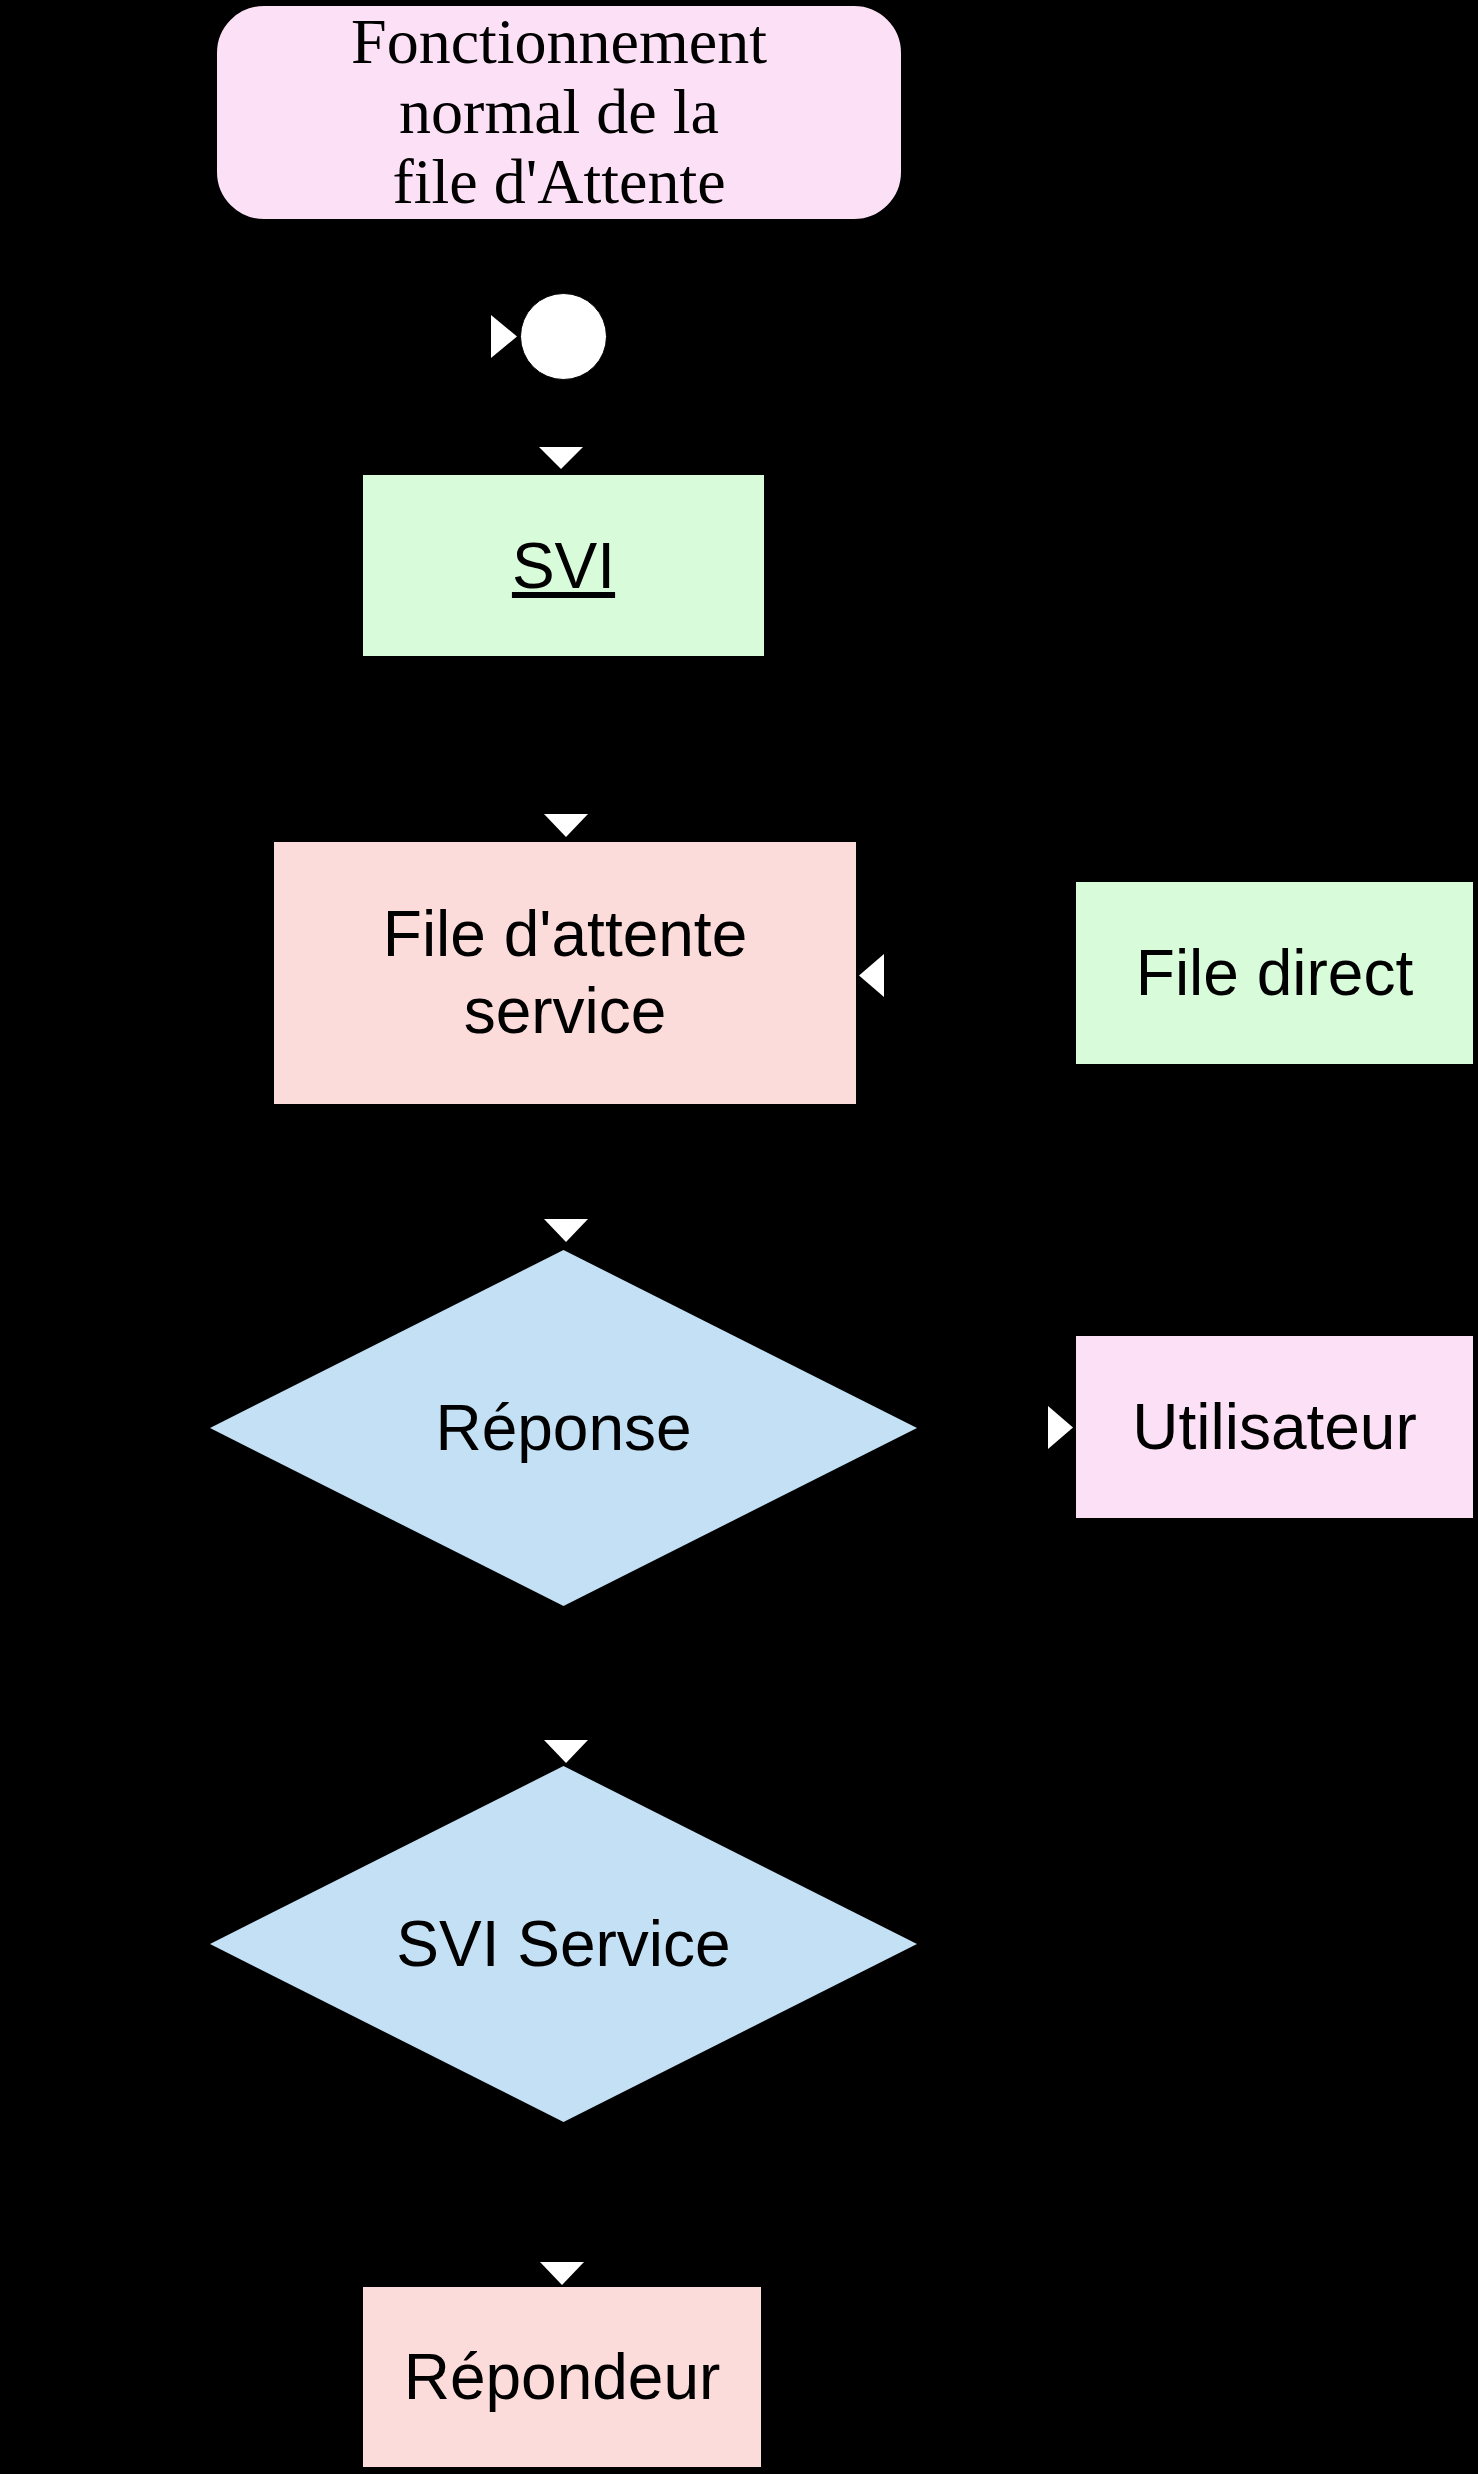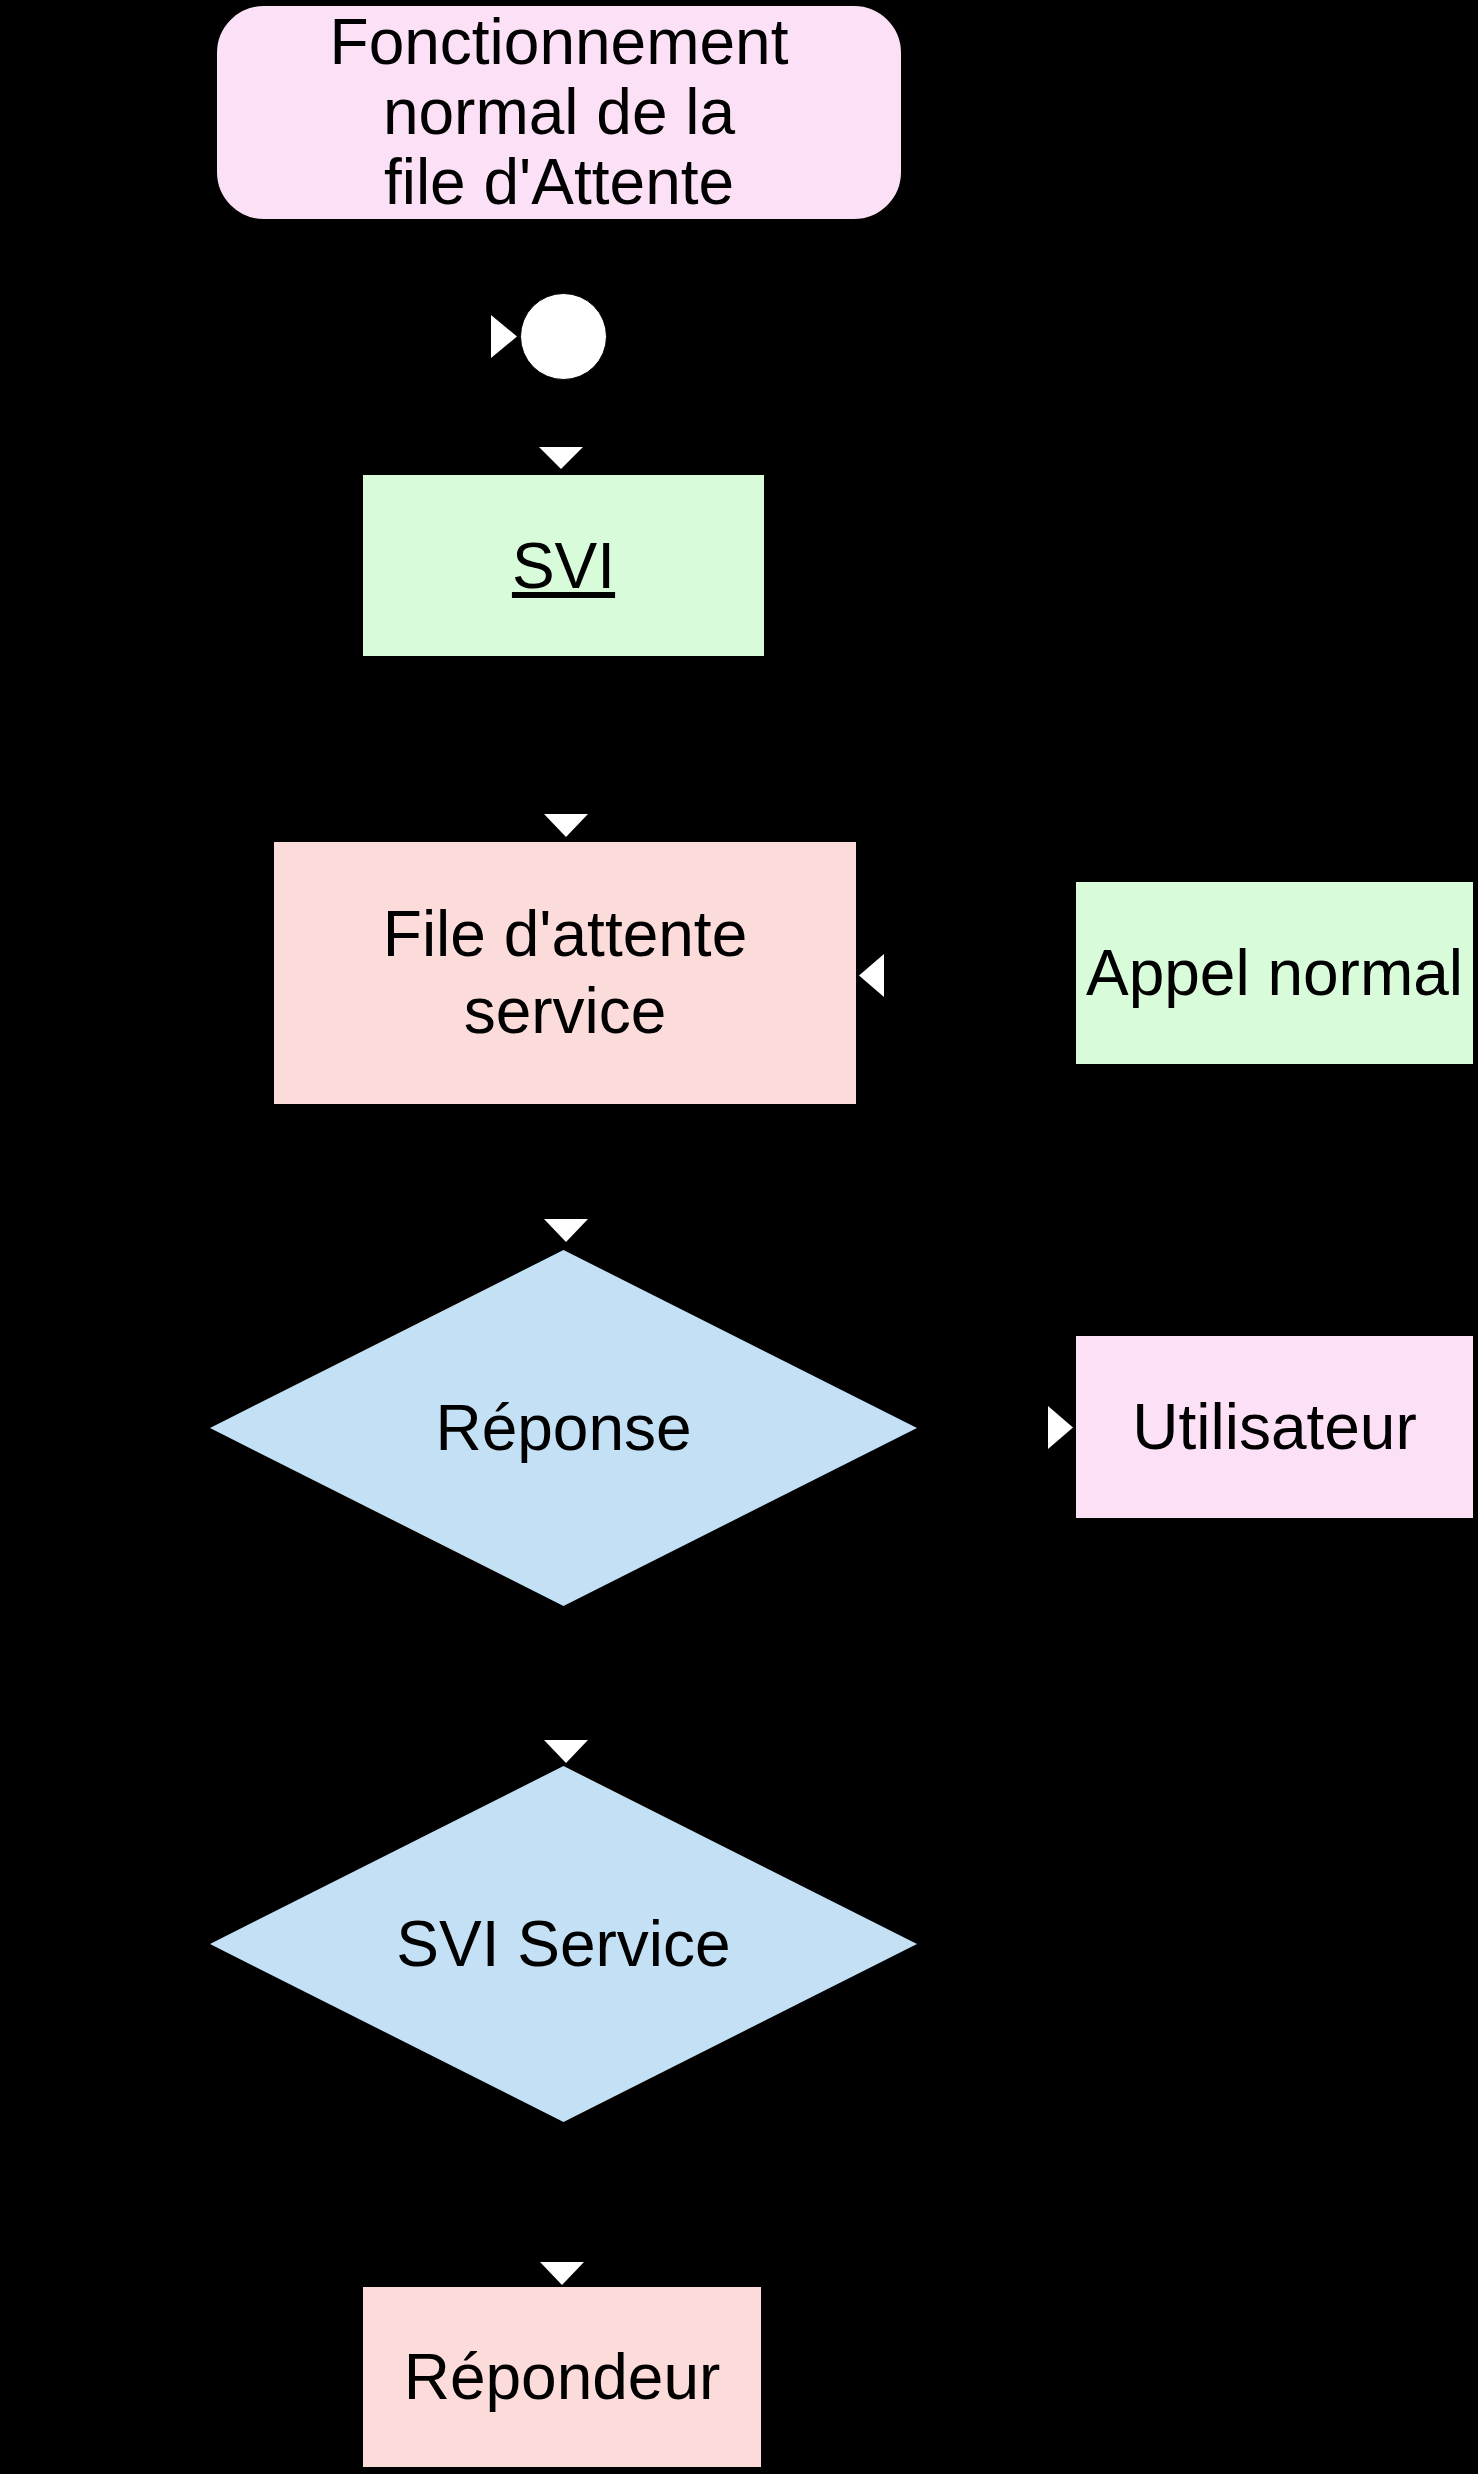--- a/index.html
+++ b/index.html
@@ -19,20 +19,21 @@
     line-height:70px;
     white-space:pre-line;
     box-sizing:border-box;
     border:1.8px solid #000;
   }
   .terminator{
     left:215px;top:3.6px;width:688px;height:217px;
     border-radius:49px;
     border-width:2.7px;
     background:#fce0f5;
+    font-family:Liberation Serif, serif;
   }
   .circle{
     left:520px;top:293px;width:87px;height:87px;
     border-radius:50%;
     background:#ffffff;
   }
   #node-svi{left:362px;top:474px;width:403px;height:183px;background:#d8fbda;text-decoration:underline;}
   #node-file-attente{left:273px;top:841px;width:584px;height:264px;background:#fcdcda;line-height:77px;}
   #node-appel-direct{left:1075px;top:881px;width:399px;height:184px;background:#d8fbda;}
   #node-utilisateur{left:1075px;top:1335px;width:399px;height:184px;background:#fce0f5;}
@@ -84,21 +85,21 @@
 normal de la
 file d'Attente</div>
 
   <div class="node circle" id="node-junction"></div>
 
   <div class="node" id="node-svi">SVI</div>
 
   <div class="node" id="node-file-attente">File d'attente
 service</div>
 
-  <div class="node" id="node-appel-direct">Appel normal</div>
+  <div class="node" id="node-appel-direct">File direct</div>
 
   <div class="node diamond" id="node-reponse">Réponse</div>
 
   <div class="node" id="node-utilisateur">Utilisateur</div>
 
   <div class="node" id="node-repondeur">Répondeur</div>
 
   <div class="node diamond" id="node-svi-service">SVI Service</div>
 
   <div class="arrowhead arrow-right" id="ah-into-circle"></div>

